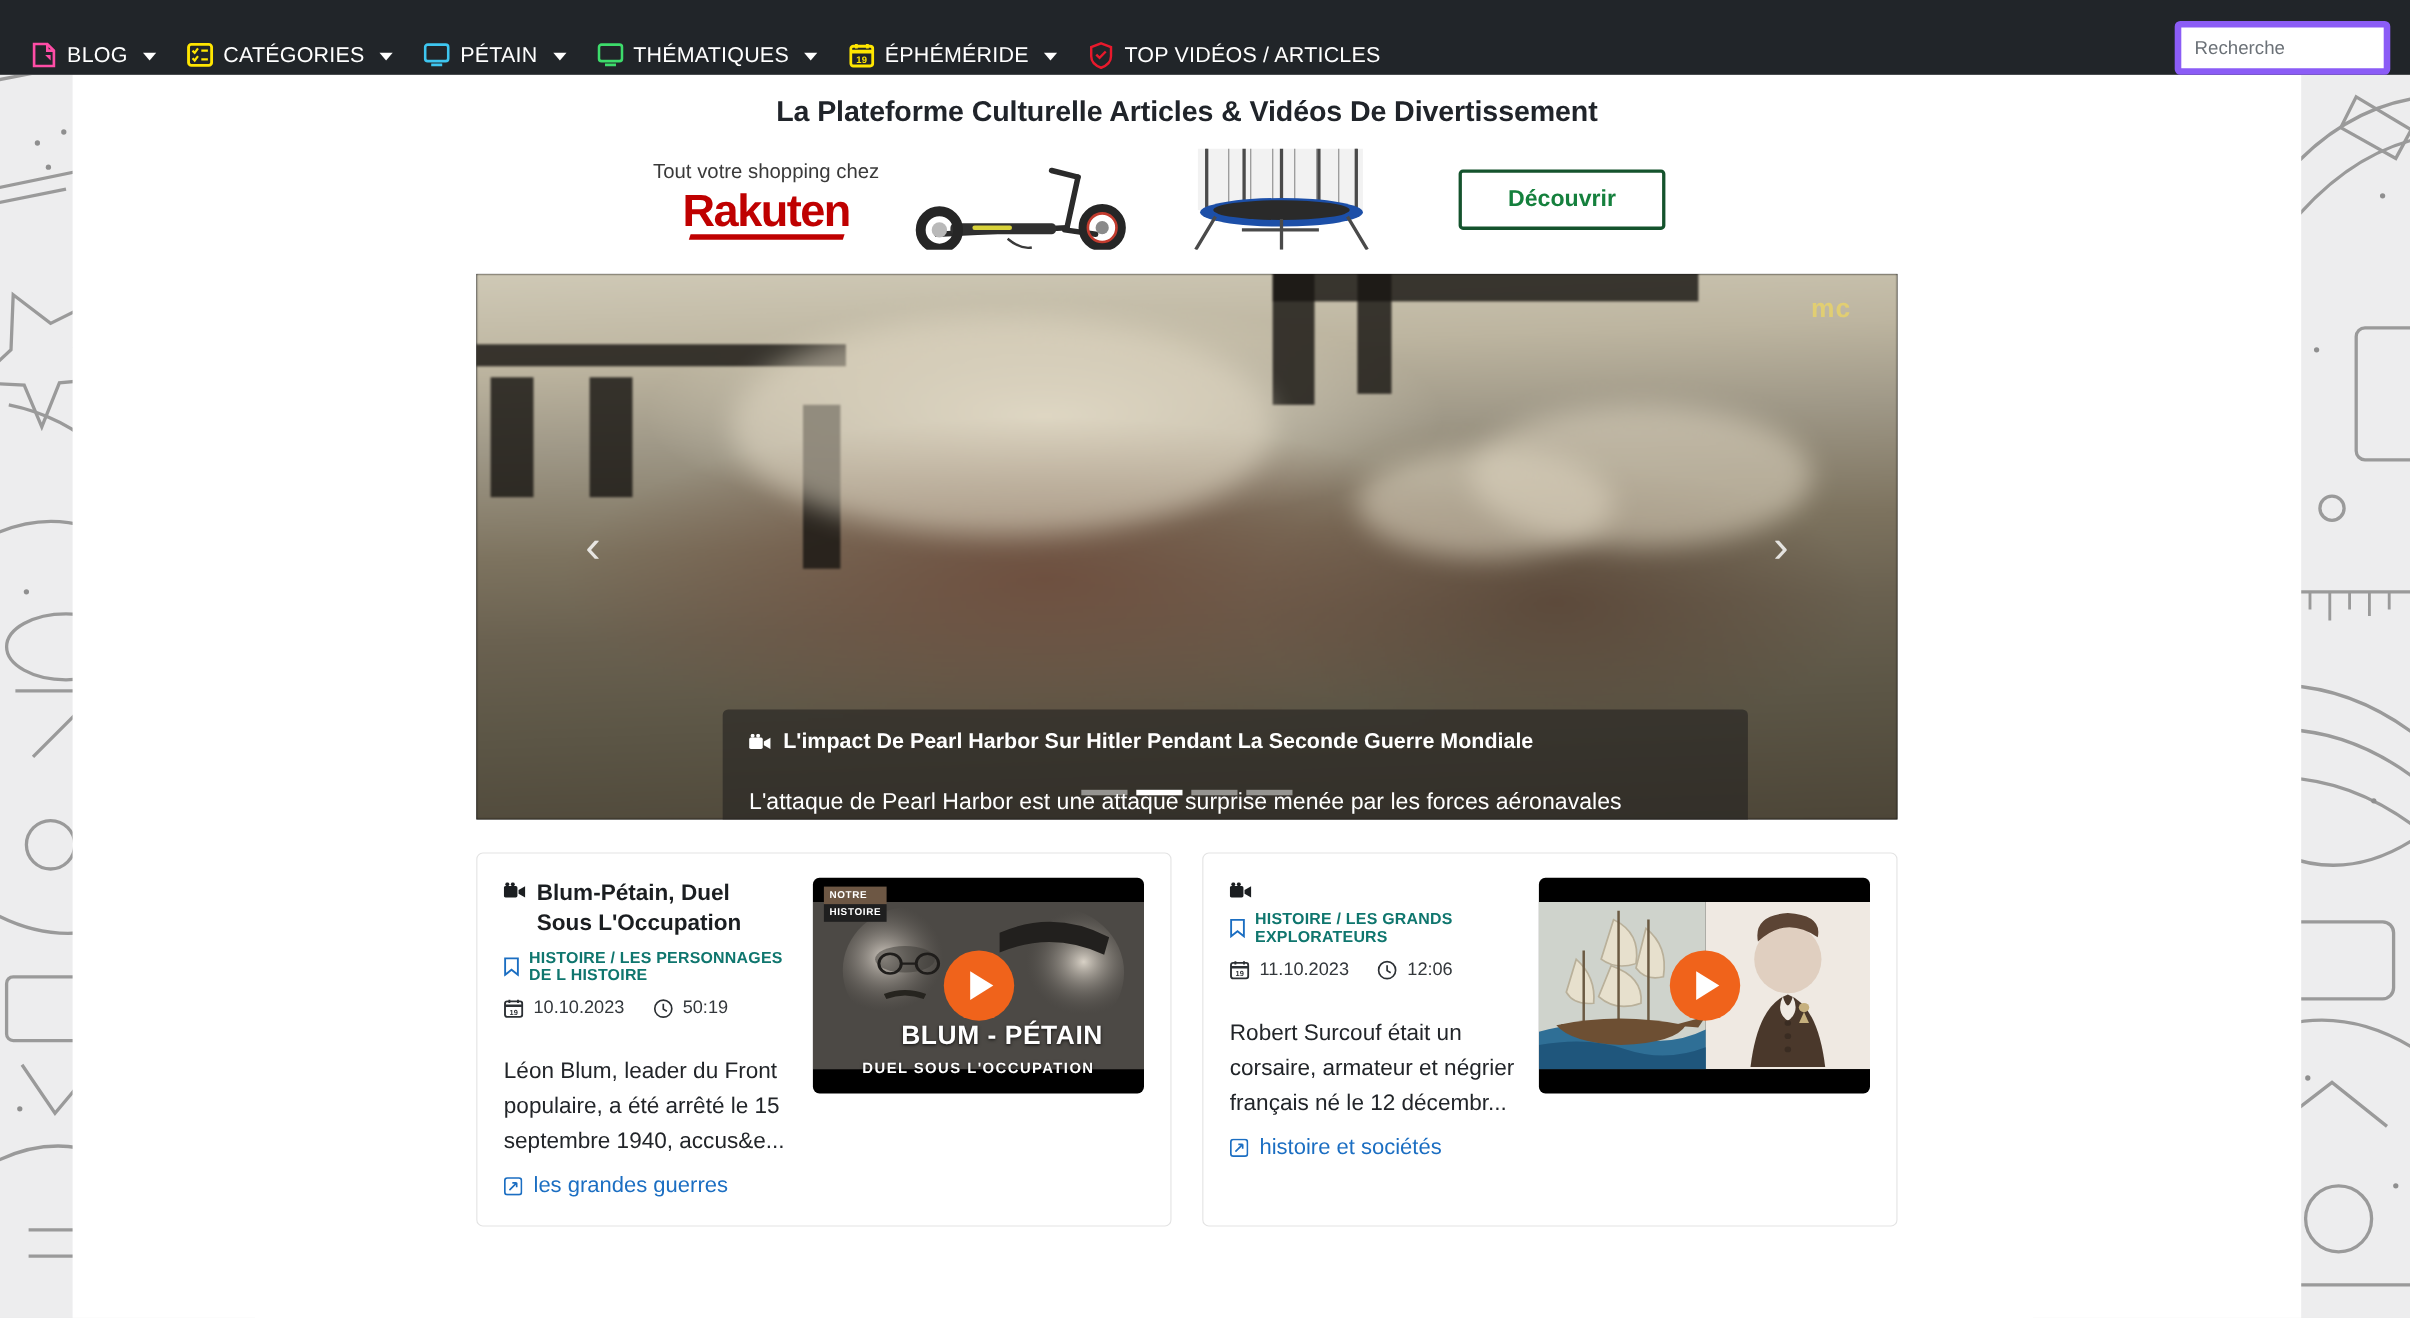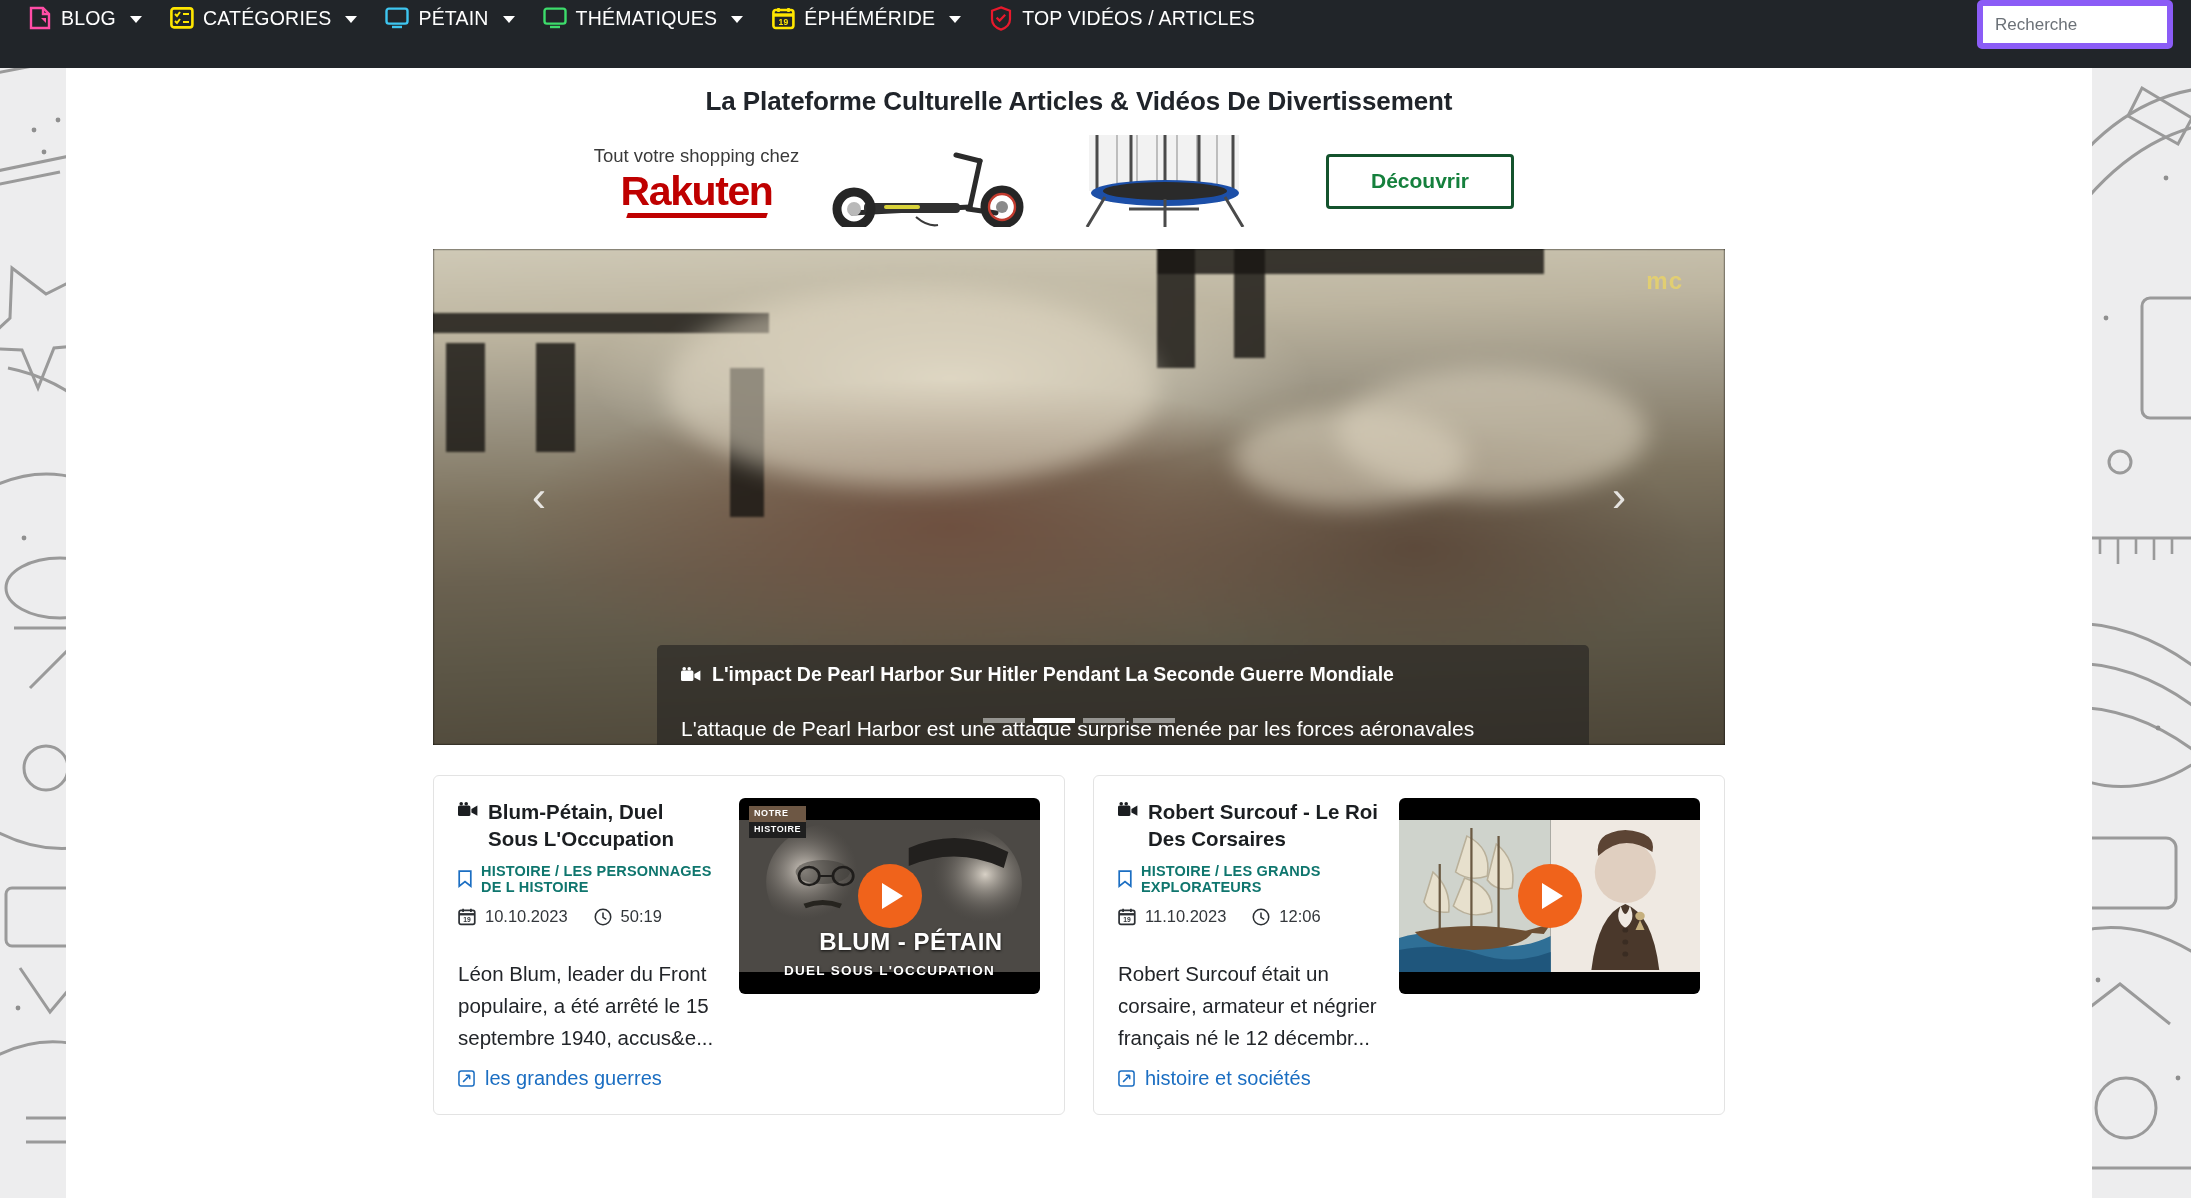--- a/index.html
+++ b/index.html
@@ -29,21 +29,21 @@
   .doodle.right { right: 0; width: 145px; }
   .doodle svg { position: absolute; top: 0; left: 0; }
 
   
   .navbar {
     position: absolute;
     top: 0; left: 0; right: 0;
     height: 68px;
     background: #212529;
     display: flex;
-    align-items: flex-start;
+    align-items: flex-end;
     padding: 0 14px;
     z-index: 40;
   }
   .nav-items { display: flex; align-items: center; gap: 0; }
   .nav-item {
     display: flex;
     align-items: center;
     gap: 9px;
     padding: 6px 14px;
     color: #ffffff;
@@ -710,21 +710,20 @@
       <div class="card-left">
         <div class="card-title">
           <span class="ic" style="margin-top:4px">
             <svg width="20" height="15" viewBox="0 0 20 15">
                 <rect x="0" y="3.4" width="12.4" height="10.6" rx="1.6" fill="#1b1e21"></rect>
                 <path d="M13.4 7l6 -3.4v10.2L13.4 10.4z" fill="#1b1e21"></path>
                 <circle cx="3.2" cy="1.8" r="1.8" fill="#1b1e21"></circle>
                 <circle cx="8.2" cy="1.8" r="1.8" fill="#1b1e21"></circle>
               </svg>
           </span>
-          <span>Robert Surcouf - Le Roi Des Corsaires</span>
         </div>
 
         <div class="card-cat">
           <span class="ic">
             <svg width="14" height="18" viewBox="0 0 14 18">
                 <path d="M1.2 1.2h11.6v15l-5.8-4.6-5.8 4.6z" fill="none" stroke="#1b6ec2" stroke-width="1.7"></path>
               </svg>
           </span>
           <span>HISTOIRE / LES GRANDS EXPLORATEURS</span>
         </div>

